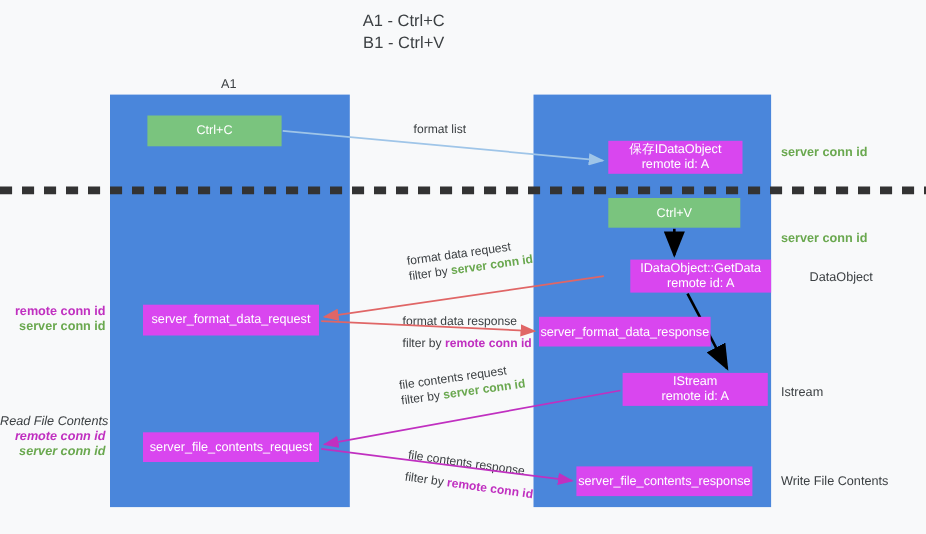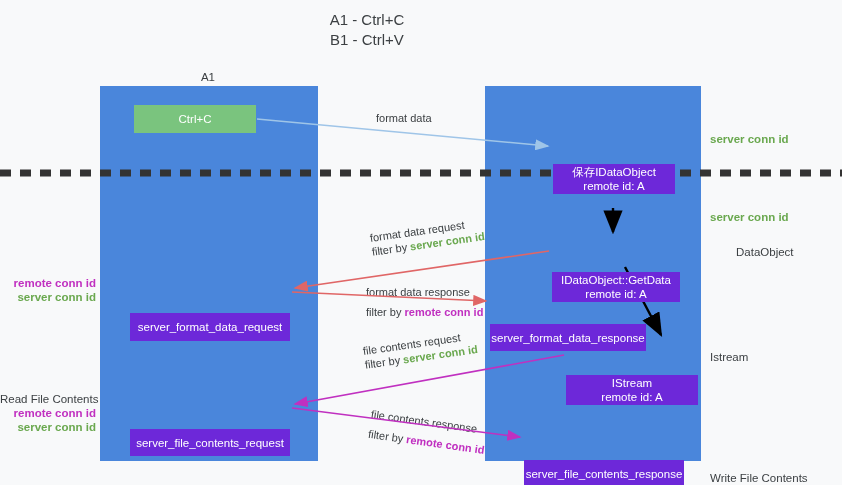--- a/index.html
+++ b/index.html
@@ -76,63 +76,63 @@
     align-items: center;
     justify-content: center;
     color: #ffffff;
     font-size: 11.5px;
     line-height: 14px;
     text-align: center;
     z-index: 6;
   }
   .node.green  { background: #7ac47e; }
   .node.orange { background: #fbb councils; }
-  .node.orange { background: #6d28d9; margin-top: 36px; }
+  .node.orange { background: #d946ef; }
   .node .ln2 { display: block; }
 
   #node-ctrl-c            { left: 134px; top: 105px; width: 122px; height: 28px; }
   #node-save-idataobject  { left: 553px; top: 128px; width: 122px; height: 30px; }
   #node-ctrl-v            { left: 553px; top: 180px; width: 120px; height: 27px; }
-  #node-getdata           { left: 552px; top: 236px; width: 128px; height: 30px; }
+  #node-getdata           { left: 573px; top: 236px; width: 128px; height: 30px; }
   #node-format-req        { left: 130px; top: 277px; width: 160px; height: 28px; }
   #node-format-resp       { left: 490px; top: 288px; width: 156px; height: 27px; }
   #node-istream           { left: 566px; top: 339px; width: 132px; height: 30px; }
   #node-file-req          { left: 130px; top: 393px; width: 160px; height: 27px; }
   #node-file-resp         { left: 524px; top: 424px; width: 160px; height: 27px; }
 
   
   .side-note {
     position: absolute;
     font-size: 11.5px;
     line-height: 14px;
     white-space: nowrap;
   }
   .side-note.plain { color: #3c4043; }
   .side-note.green-text { color: #6aa84f; font-weight: bold; }
 
   #note-server-conn-1 { left: 710px; top: 132px; }
   #note-server-conn-2 { left: 710px; top: 210px; }
   #note-dataobject    { left: 736px; top: 245px; }
   #note-istream       { left: 710px; top: 350px; }
-  #note-write-file    { left: 710px; top: 431px; margin-top: 40px; }
+  #note-write-file    { left: 710px; top: 431px; }
 
   
   .left-note {
     position: absolute;
     font-size: 11.5px;
     line-height: 14px;
     text-align: right;
     white-space: nowrap;
   }
   .left-note .l-plain  { color: #3c4043; display: block; }
   .left-note .l-remote { color: #c030c0; font-weight: bold; display: block; }
   .left-note .l-server { color: #6aa84f; font-weight: bold; display: block; }
 
   #left-note-format { left: 0px; top: 276px; width: 96px; }
-  #left-note-file   { left: 0px; top: 392px; width: 96px; }
+  #left-note-file   { left: 0px; top: 376px; width: 96px; font-style: italic; }
 
   
   .edge-label {
     position: absolute;
     font-size: 11px;
     line-height: 14px;
     white-space: nowrap;
     color: #3c4043;
   }
   .edge-label .e-green  { color: #6aa84f; font-weight: bold; }
@@ -200,20 +200,23 @@
 
   <div class="node green" id="node-ctrl-c">
     <span>Ctrl+C</span>
   </div>
 
   <div class="node orange" id="node-save-idataobject">
     <span>保存IDataObject</span>
     <span class="ln2">remote id: A</span>
   </div>
 
+  <div class="node green" id="node-ctrl-v">
+    <span>Ctrl+V</span>
+  </div>
 
   <div class="node orange" id="node-getdata">
     <span>IDataObject::GetData</span>
     <span class="ln2">remote id: A</span>
   </div>
 
   <div class="node orange" id="node-format-req">
     <span>server_format_data_request</span>
   </div>
 
@@ -244,21 +247,21 @@
     <span class="l-remote">remote conn id</span>
     <span class="l-server">server conn id</span>
   </div>
   <div class="left-note" id="left-note-file">
     <span class="l-plain">Read File Contents</span>
     <span class="l-remote">remote conn id</span>
     <span class="l-server">server conn id</span>
   </div>
 
   <div class="edge-label" id="edge-label-format-list">
-    <span class="lbl-line">format data</span>
+    <span class="lbl-line">format list</span>
   </div>
 
   <div class="edge-label" id="edge-label-format-req">
     <span class="lbl-line">format data request</span>
     <span class="lbl-line"><span>filter by </span><span class="e-green">server conn id</span></span>
   </div>
 
   <div class="edge-label" id="edge-label-format-resp">
     <span class="lbl-line">format data response</span>
     <span class="lbl-line" style="margin-top:6px;"><span>filter by </span><span class="e-remote">remote conn id</span></span>

